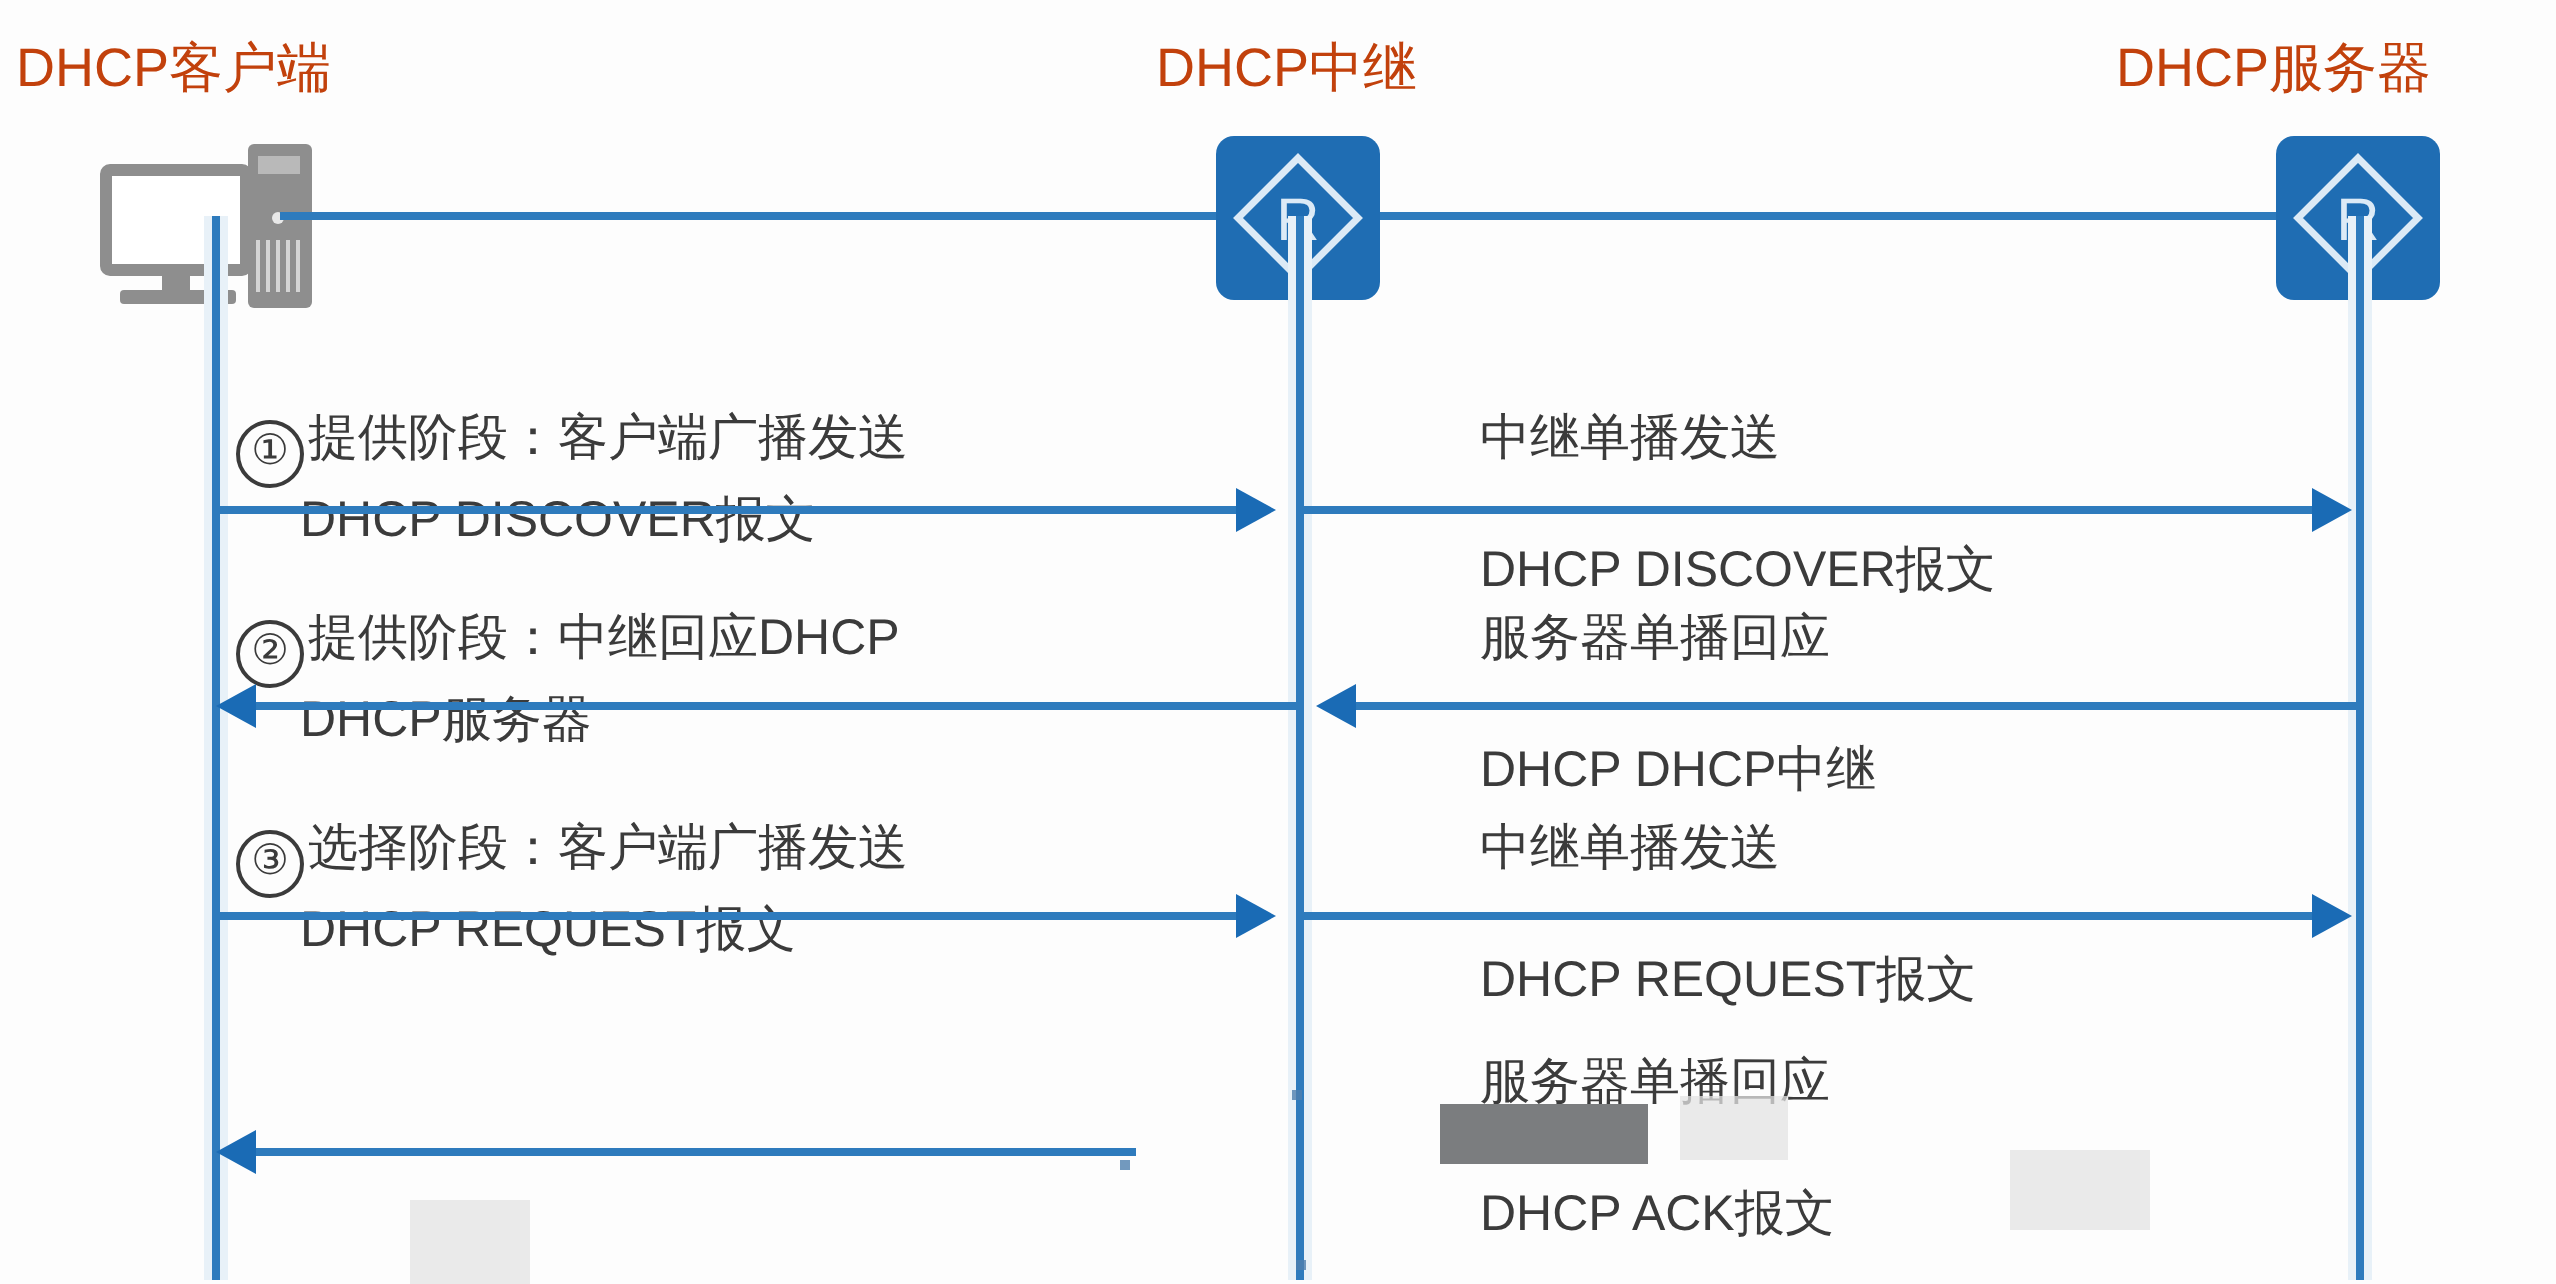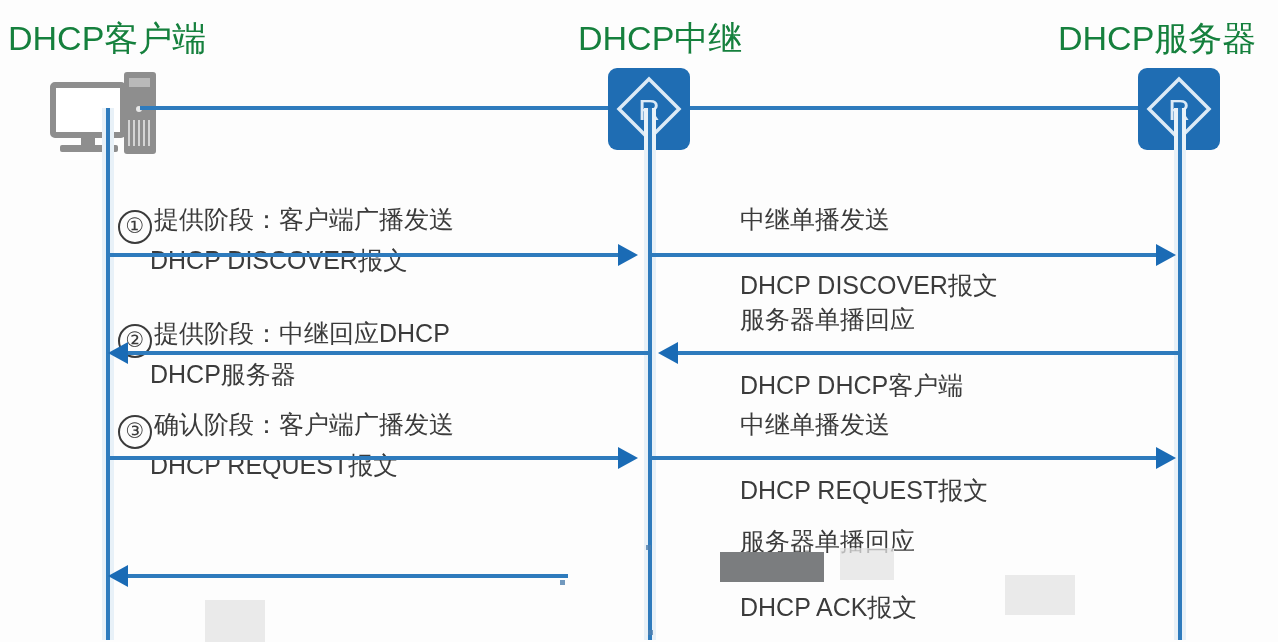--- a/index.html
+++ b/index.html
@@ -13,22 +13,22 @@
     width: 1278px;
     height: 642px;
     background: #fdfdfd;
     overflow: hidden;
     font-family: "Liberation Sans", "DejaVu Sans", sans-serif;
   }
 
   
   .node-title {
     position: absolute;
-    font-size: 34px;
-    color: #15803d;
+    font-size: 27px;
+    color: #c2410c;
     white-space: nowrap;
     letter-spacing: 0px;
   }
   #title-client { left: 8px;  top: 16px; }
   #title-relay  { left: 578px; top: 16px; }
   #title-server { left: 1058px; top: 16px; }
 
   
   .pc-icon {
     position: absolute;
@@ -241,37 +241,37 @@
     <span class="right-line">中继单播发送</span>
     <span class="right-line">DHCP DISCOVER报文</span>
   </div>
 
   <div class="msg" style="left:108px; top:253px; width:512px;"></div>
   <div class="arrowhead arrow-right" style="left:618px; top:244px;"></div>
 
   <div class="msg" style="left:650px; top:253px; width:508px;"></div>
   <div class="arrowhead arrow-right" style="left:1156px; top:244px;"></div>
 
-  <div class="step-text" style="left:118px; top:284px;">
+  <div class="step-text" style="left:118px; top:270px;">
     <span class="num">②</span><span>提供阶段：中继回应DHCP</span>
     <span class="step-line2">DHCP服务器</span>
   </div>
   <div class="step-text" style="left:700px; top:270px;">
     <span class="right-line">服务器单播回应</span>
-    <span class="right-line">DHCP DHCP客户端</span>
+    <span class="right-line">DHCP DHCP中继</span>
   </div>
 
   <div class="msg" style="left:678px; top:351px; width:502px;"></div>
   <div class="arrowhead arrow-left" style="left:658px; top:342px;"></div>
 
   <div class="msg" style="left:128px; top:351px; width:522px;"></div>
   <div class="arrowhead arrow-left" style="left:108px; top:342px;"></div>
 
   <div class="step-text" style="left:118px; top:375px;">
-    <span class="num">③</span><span>确认阶段：客户端广播发送</span>
+    <span class="num">③</span><span>选择阶段：客户端广播发送</span>
     <span class="step-line2">DHCP REQUEST报文</span>
   </div>
   <div class="step-text" style="left:700px; top:375px;">
     <span class="right-line">中继单播发送</span>
     <span class="right-line">DHCP REQUEST报文</span>
   </div>
   <div class="msg" style="left:108px; top:456px; width:512px;"></div>
   <div class="arrowhead arrow-right" style="left:618px; top:447px;"></div>
   <div class="msg" style="left:650px; top:456px; width:508px;"></div>
   <div class="arrowhead arrow-right" style="left:1156px; top:447px;"></div>

